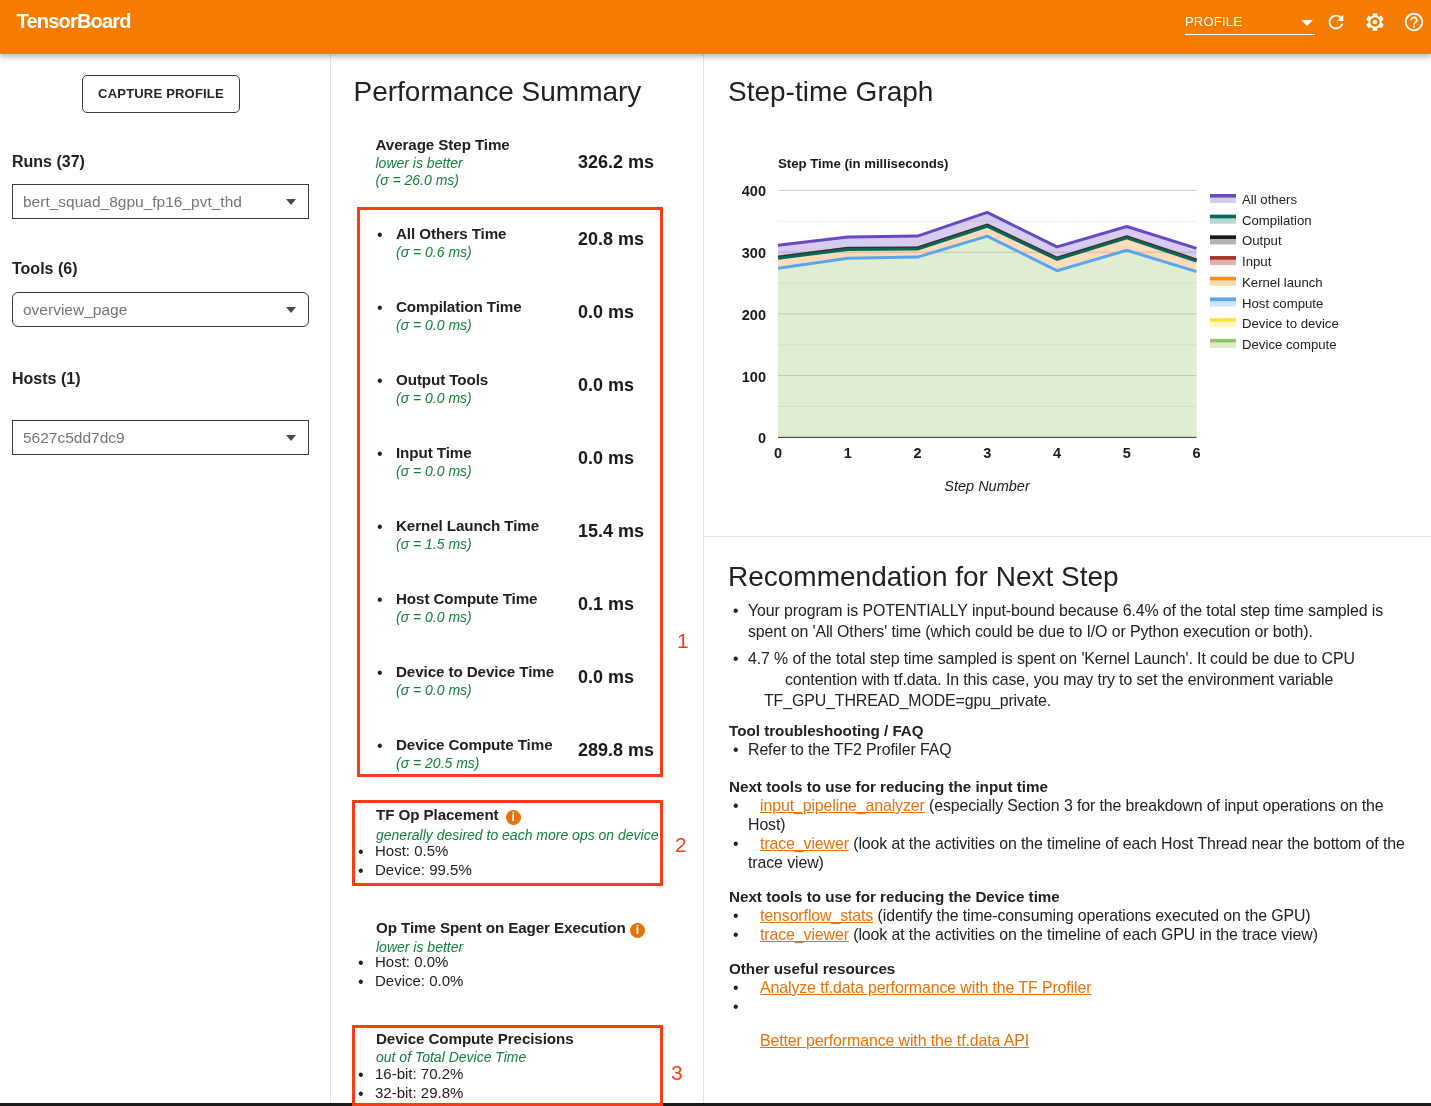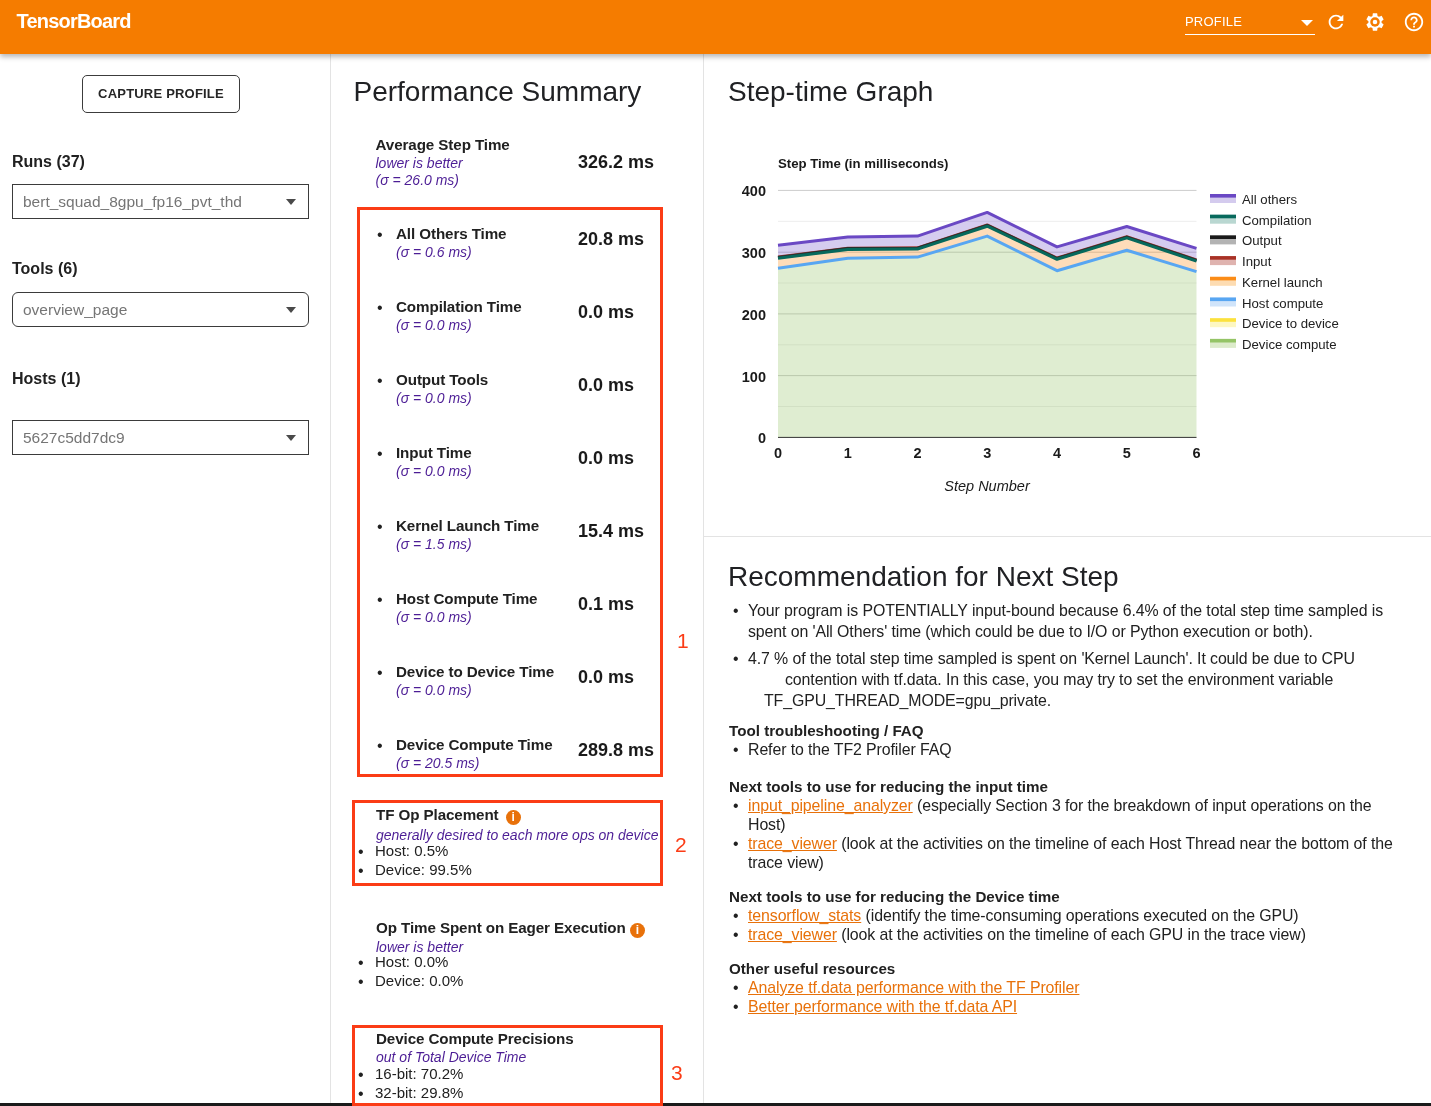--- a/index.html
+++ b/index.html
@@ -1,19 +1,19 @@
 <!DOCTYPE html>
 <html><head>
 <meta charset="utf-8">
 <style>
 html,body{margin:0;padding:0;}
 body{width:1431px;height:1106px;position:relative;overflow:hidden;background:#fff;
   font-family:"Liberation Sans", sans-serif;color:#212121;}
 .abs{position:absolute;}
-a.lnk{color:#e8710a;text-decoration:underline;}
+a.lnk{color:#e8710a;text-decoration:underline;margin-left:12px;}
 .redbox{position:absolute;border:3px solid #fb3c16;}
 .rednum{position:absolute;color:#fb3c16;font-size:21px;}
 .infoi{display:inline-block;width:15px;height:15px;border-radius:50%;background:#e8710a;
   color:#fff;font-size:12px;font-weight:bold;text-align:center;line-height:15px;vertical-align:-1px;}
 
 #hdr{position:absolute;left:0;top:0;width:1431px;height:53.5px;background:#f57c00;
   box-shadow:0 3px 5px rgba(0,0,0,.28);z-index:5;}
 #hdr .title{position:absolute;left:16.5px;top:10px;font-size:20px;font-weight:bold;color:#fff;letter-spacing:-0.8px;}
 #profsel{position:absolute;left:1185px;top:14px;width:130px;color:#fff;font-size:13px;letter-spacing:.2px;}
 #profsel .ul{position:absolute;left:0;top:20px;width:130px;border-bottom:1px solid #fff;}
@@ -23,21 +23,21 @@
 
 #capture{position:absolute;left:82px;top:75px;width:156px;height:36px;border:1px solid #3c3c3c;
   border-radius:5px;font-size:13px;font-weight:bold;color:#262626;text-align:center;line-height:36px;letter-spacing:.2px;}
 .sblabel{position:absolute;left:12px;font-size:16px;font-weight:bold;color:#212121;}
 .sbselect{position:absolute;left:12px;width:297px;height:35px;border:1px solid #3b3b3b;
   font-size:15.5px;color:#757575;line-height:34px;padding-left:10px;box-sizing:border-box;}
 .caret{position:absolute;width:0;height:0;border-left:5.5px solid transparent;border-right:5.5px solid transparent;border-top:6.5px solid #4a4a4a;}
 
 .h1{position:absolute;font-size:28px;color:#202124;}
 .itemtitle{position:absolute;font-size:15.2px;font-weight:bold;color:#212121;letter-spacing:-.1px;}
-.sig{position:absolute;font-size:14px;font-style:italic;color:#4c1d95;}
+.sig{position:absolute;font-size:14px;font-style:italic;color:#15803d;}
 .val{position:absolute;font-size:18px;font-weight:bold;color:#1a1a1a;}
 .dot{position:absolute;font-size:16px;color:#212121;}
 .li16{position:absolute;font-size:15px;color:#212121;}
 
 .rb{position:absolute;font-size:15.9px;color:#212121;white-space:nowrap;letter-spacing:-.1px;}
 .rh{position:absolute;font-size:15.2px;font-weight:bold;color:#212121;white-space:nowrap;}
 </style>
 </head>
 <body>
 
@@ -250,14 +250,14 @@
   <div class="rh" style="left:729px;top:888px;">Next tools to use for reducing the Device time</div>
   <div class="rb" style="left:733px;top:907px;">•</div>
   <div class="rb" style="left:748px;top:907px;"><a class="lnk">tensorflow_stats</a> (identify the time-consuming operations executed on the GPU)</div>
   <div class="rb" style="left:733px;top:926px;">•</div>
   <div class="rb" style="left:748px;top:926px;"><a class="lnk">trace_viewer</a> (look at the activities on the timeline of each GPU in the trace view)</div>
 
   <div class="rh" style="left:729px;top:960px;">Other useful resources</div>
   <div class="rb" style="left:733px;top:979px;">•</div>
   <div class="rb" style="left:748px;top:979px;"><a class="lnk">Analyze tf.data performance with the TF Profiler</a></div>
   <div class="rb" style="left:733px;top:998px;">•</div>
-  <div class="rb" style="left:748px;top:998px;"><a class="lnk">Better performance with the tf.data API</a></div>
+  <div class="rb" style="left:748px;top:1032px;"><a class="lnk">Better performance with the tf.data API</a></div>
 </div>
 
 </body></html>

